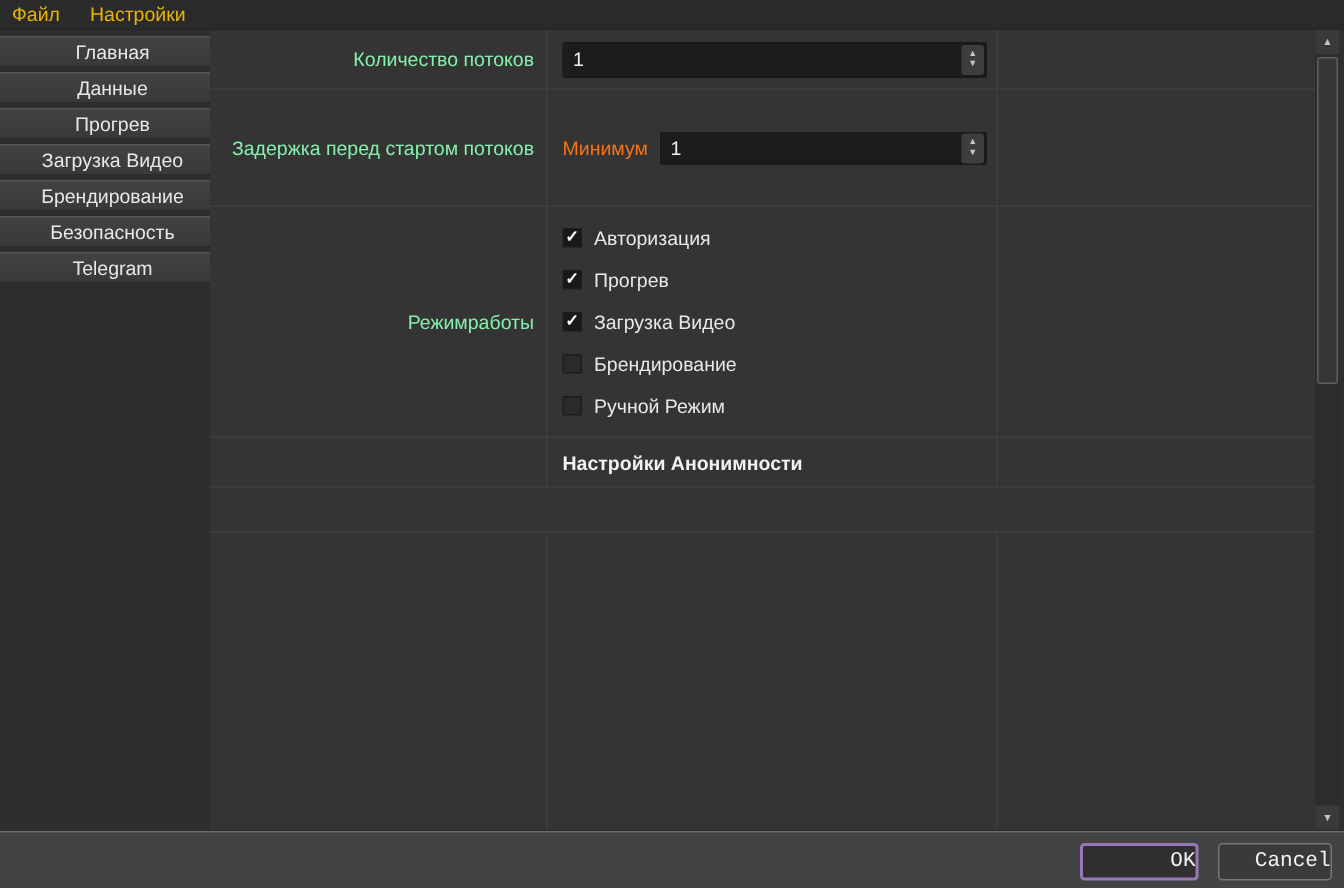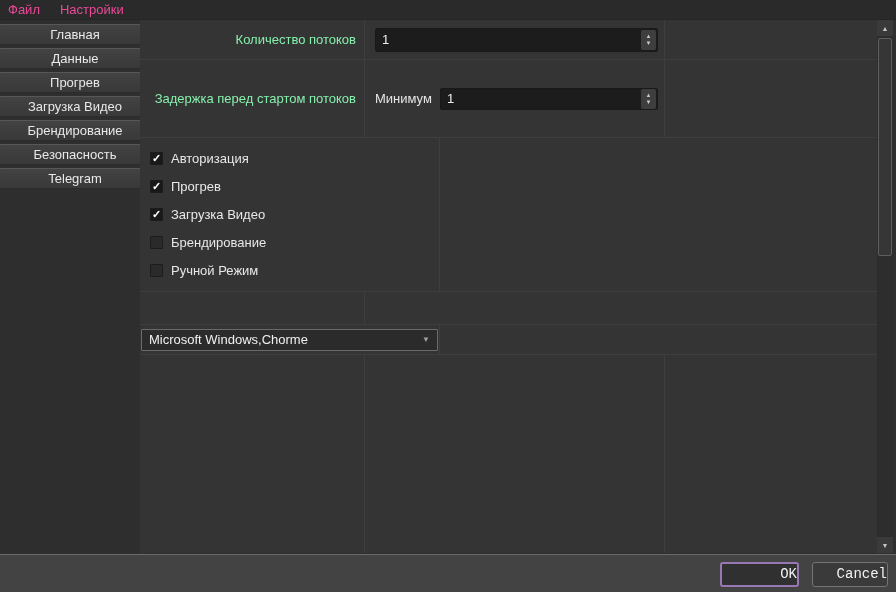--- a/index.html
+++ b/index.html
@@ -10,21 +10,21 @@
     font-family: "Liberation Sans", sans-serif;
     font-size: 13px;
     color: #e4e4e4;
   }
   
   .menubar {
     position: absolute; top: 0; left: 0; right: 0; height: 20px;
     background: #2a2a2a; display: flex; align-items: center; padding-left: 8px;
     border-bottom: 1px solid #262626;
   }
-  .menu-item { padding: 0 10px 0 0; margin-right: 10px; color: #ec4899; cursor: default; text-align: center; }
+  .menu-item { padding: 0 10px 0 0; margin-right: 10px; color: #eab308; cursor: default; text-align: center; }
   
   .sidebar {
     position: absolute; top: 20px; left: 0; width: 156px; bottom: 39px;
     background: #2e2e2e; border-right: 1px solid #232323;
   }
   .side-btn {
     height: 21px; margin: 3px 3px 0 -2px;
     background: linear-gradient(#424242, #393939);
     border: 1px solid #575757; border-bottom-color: #2b2b2b; border-radius: 3px;
     color: #e8e8e8; text-align: center; line-height: 19px; cursor: default;
@@ -58,21 +58,21 @@
     color: #eeeeee; font: 13px "Liberation Sans", sans-serif; padding-left: 6px;
   }
   .spinbtns {
     width: 15px; height: 20px; margin: 1px; flex-shrink: 0;
     background: #3e3e3e; border-radius: 2px;
     display: flex; flex-direction: column; align-items: center; justify-content: center;
     cursor: default;
   }
   .spinbtns .tri { font-size: 6px; line-height: 7px; color: #c8c8c8; }
   .delay-row { display: flex; align-items: center; height: 24px; margin: 3px 0; }
-  .delay-row .d-label { width: 65px; flex-shrink: 0; color: #e5e5e5; }
+  .delay-row .d-label { width: 65px; flex-shrink: 0; color: #f97316; }
   .delay-row .spin { width: 218px; height: 22px; }
   
   .chk-row { display: flex; align-items: center; height: 28px; }
   .chk {
     width: 13px; height: 13px; flex-shrink: 0;
     background: #2a2a2a; border: 1px solid #1c1c1c; border-radius: 1px;
     display: flex; align-items: center; justify-content: center; cursor: default;
   }
   .chk .mark { display: none; color: #ffffff; font-size: 11px; font-weight: bold; line-height: 11px; }
   .chk.checked { background: #191919; }
@@ -166,20 +166,21 @@
             <span class="tri">▲</span>
             <span class="tri">▼</span>
           </div>
         </div>
       </div>
     </div>
     <div class="c-rest"></div>
   </div>
 
   <div class="row" style="height:154px">
+    <div class="c-label">Режимработы</div>
     <div class="c-ctrl">
       <div class="chk-row">
         <span class="chk checked">
             <span class="mark">✓</span>
           </span>
         <span class="chk-label">Авторизация</span>
       </div>
       <div class="chk-row">
         <span class="chk checked">
             <span class="mark">✓</span>
@@ -199,30 +200,27 @@
       <div class="chk-row">
         <span class="chk"></span>
         <span class="chk-label">Ручной Режим</span>
       </div>
     </div>
     <div class="c-rest"></div>
   </div>
 
   <div class="row" style="height:33px">
     <div class="c-label"></div>
+    <div class="c-ctrl">
+      <span class="section-title">Настройки Анонимности</span>
+    </div>
     <div class="c-rest"></div>
   </div>
 
   <div class="row row-combo" style="height:30px">
-    <div class="c-ctrl">
-      <div class="combo">
-        <span>Microsoft Windows,Chorme</span>
-        <span class="arrow">▼</span>
-      </div>
-    </div>
     <div class="c-rest"></div>
   </div>
 
   <div class="row row-fill">
     <div class="c-label"></div>
     <div class="c-ctrl"></div>
     <div class="c-rest"></div>
   </div>
 </div>
 

